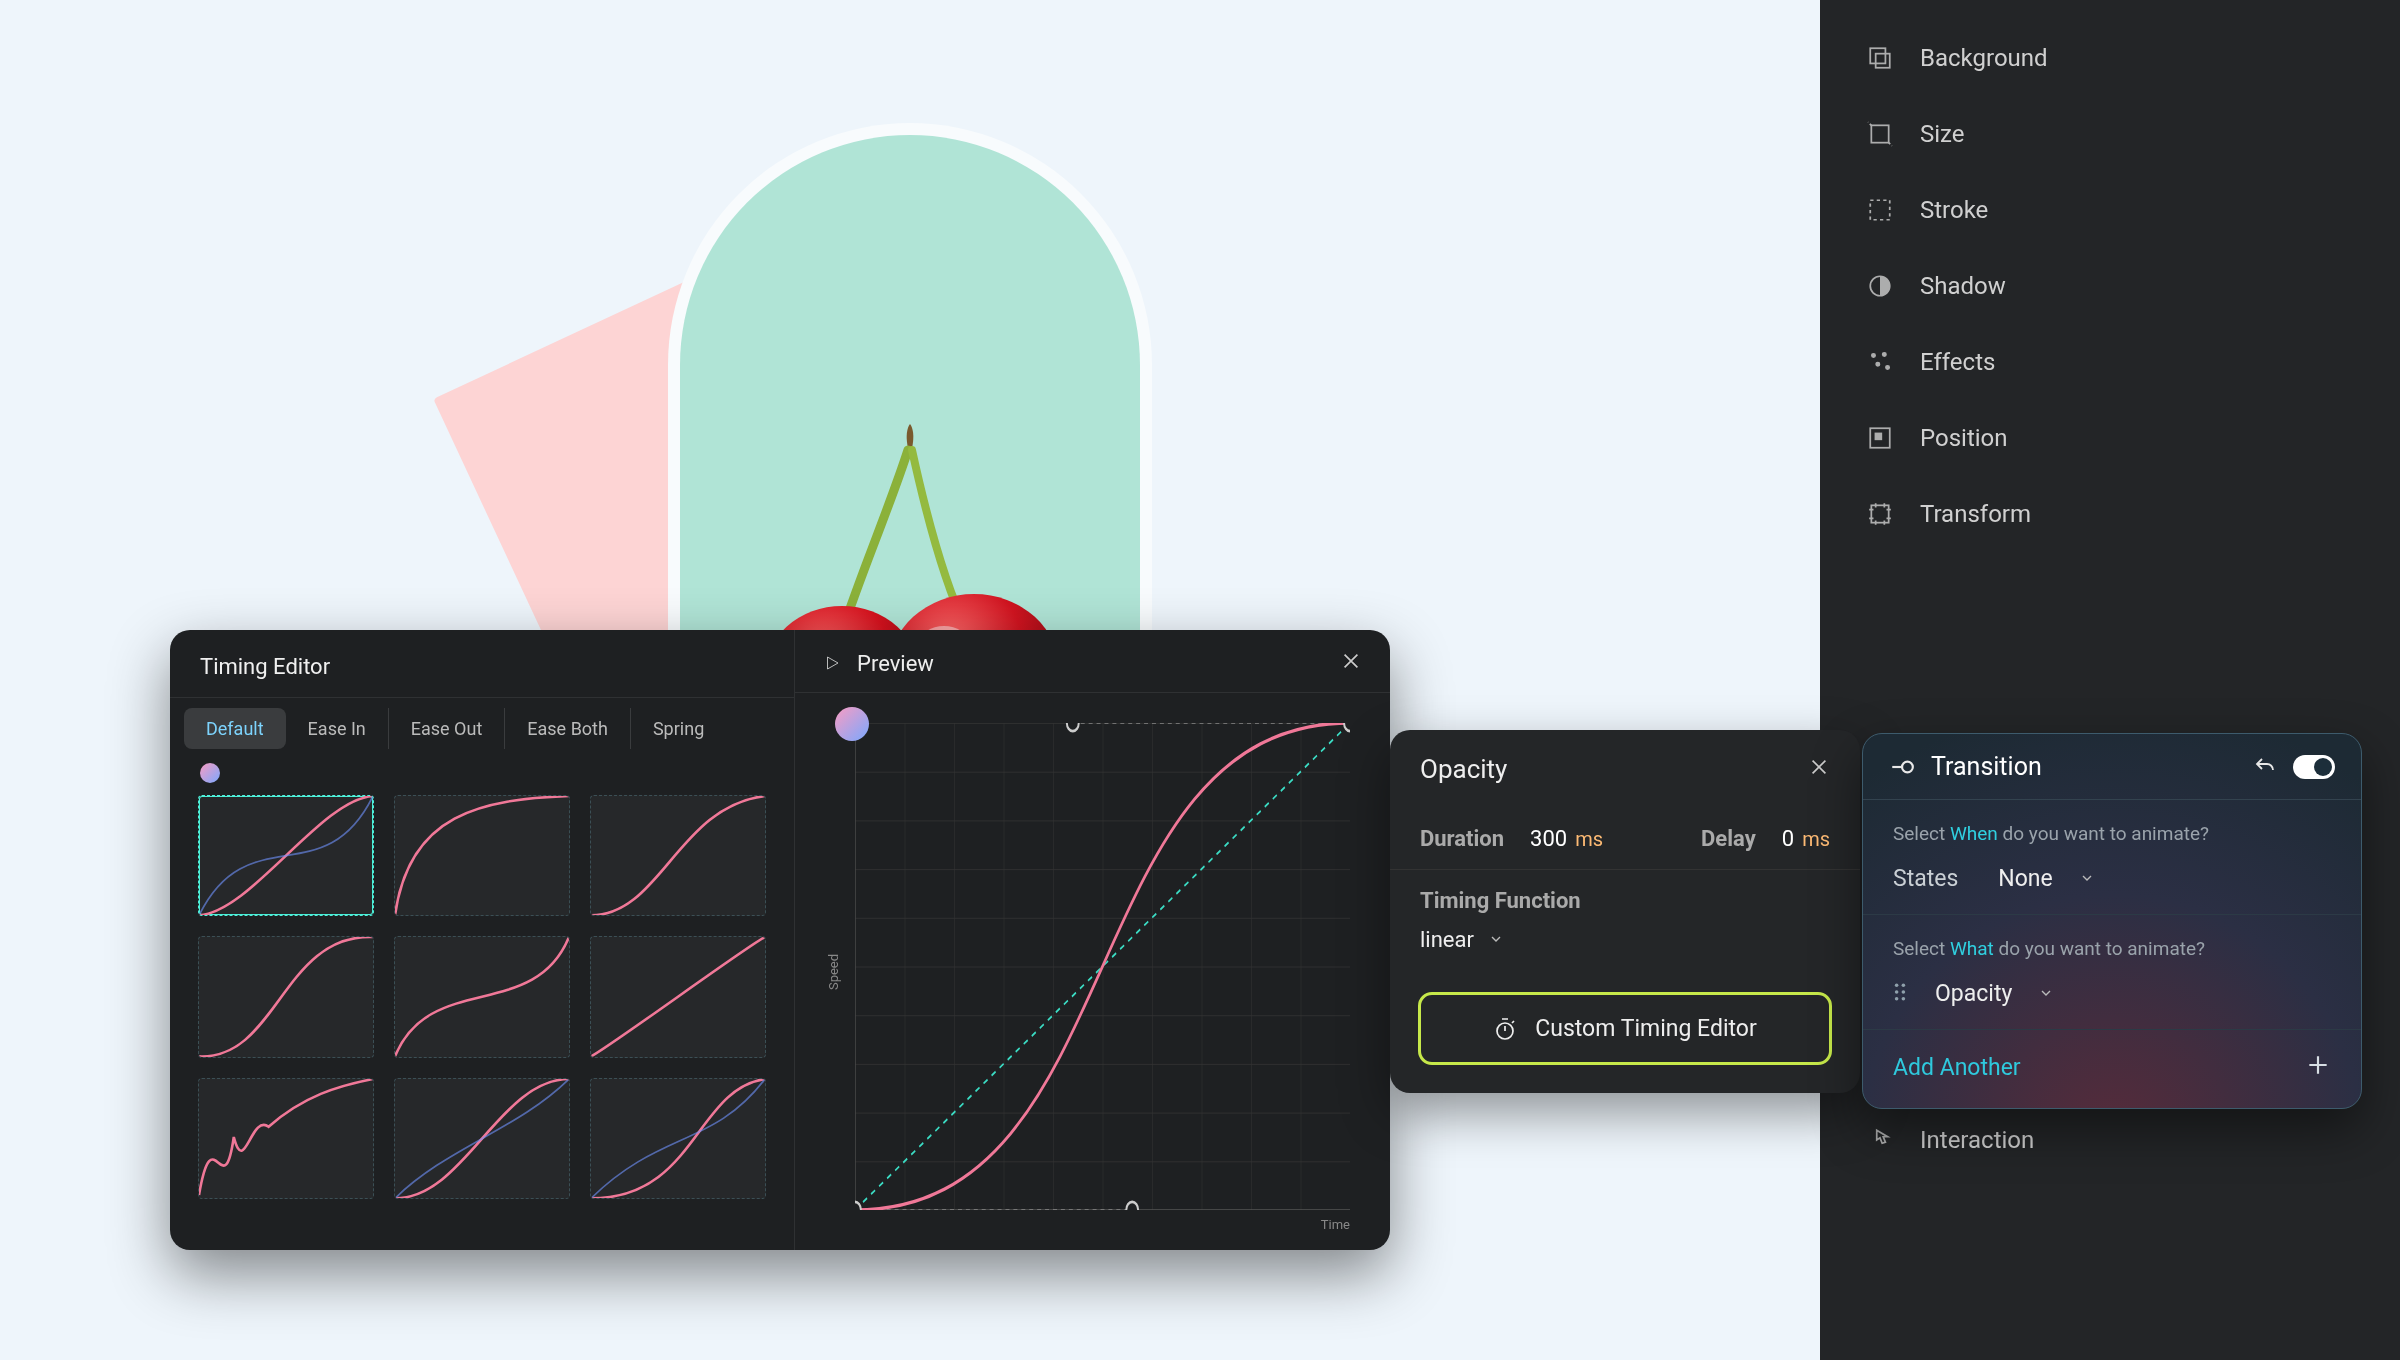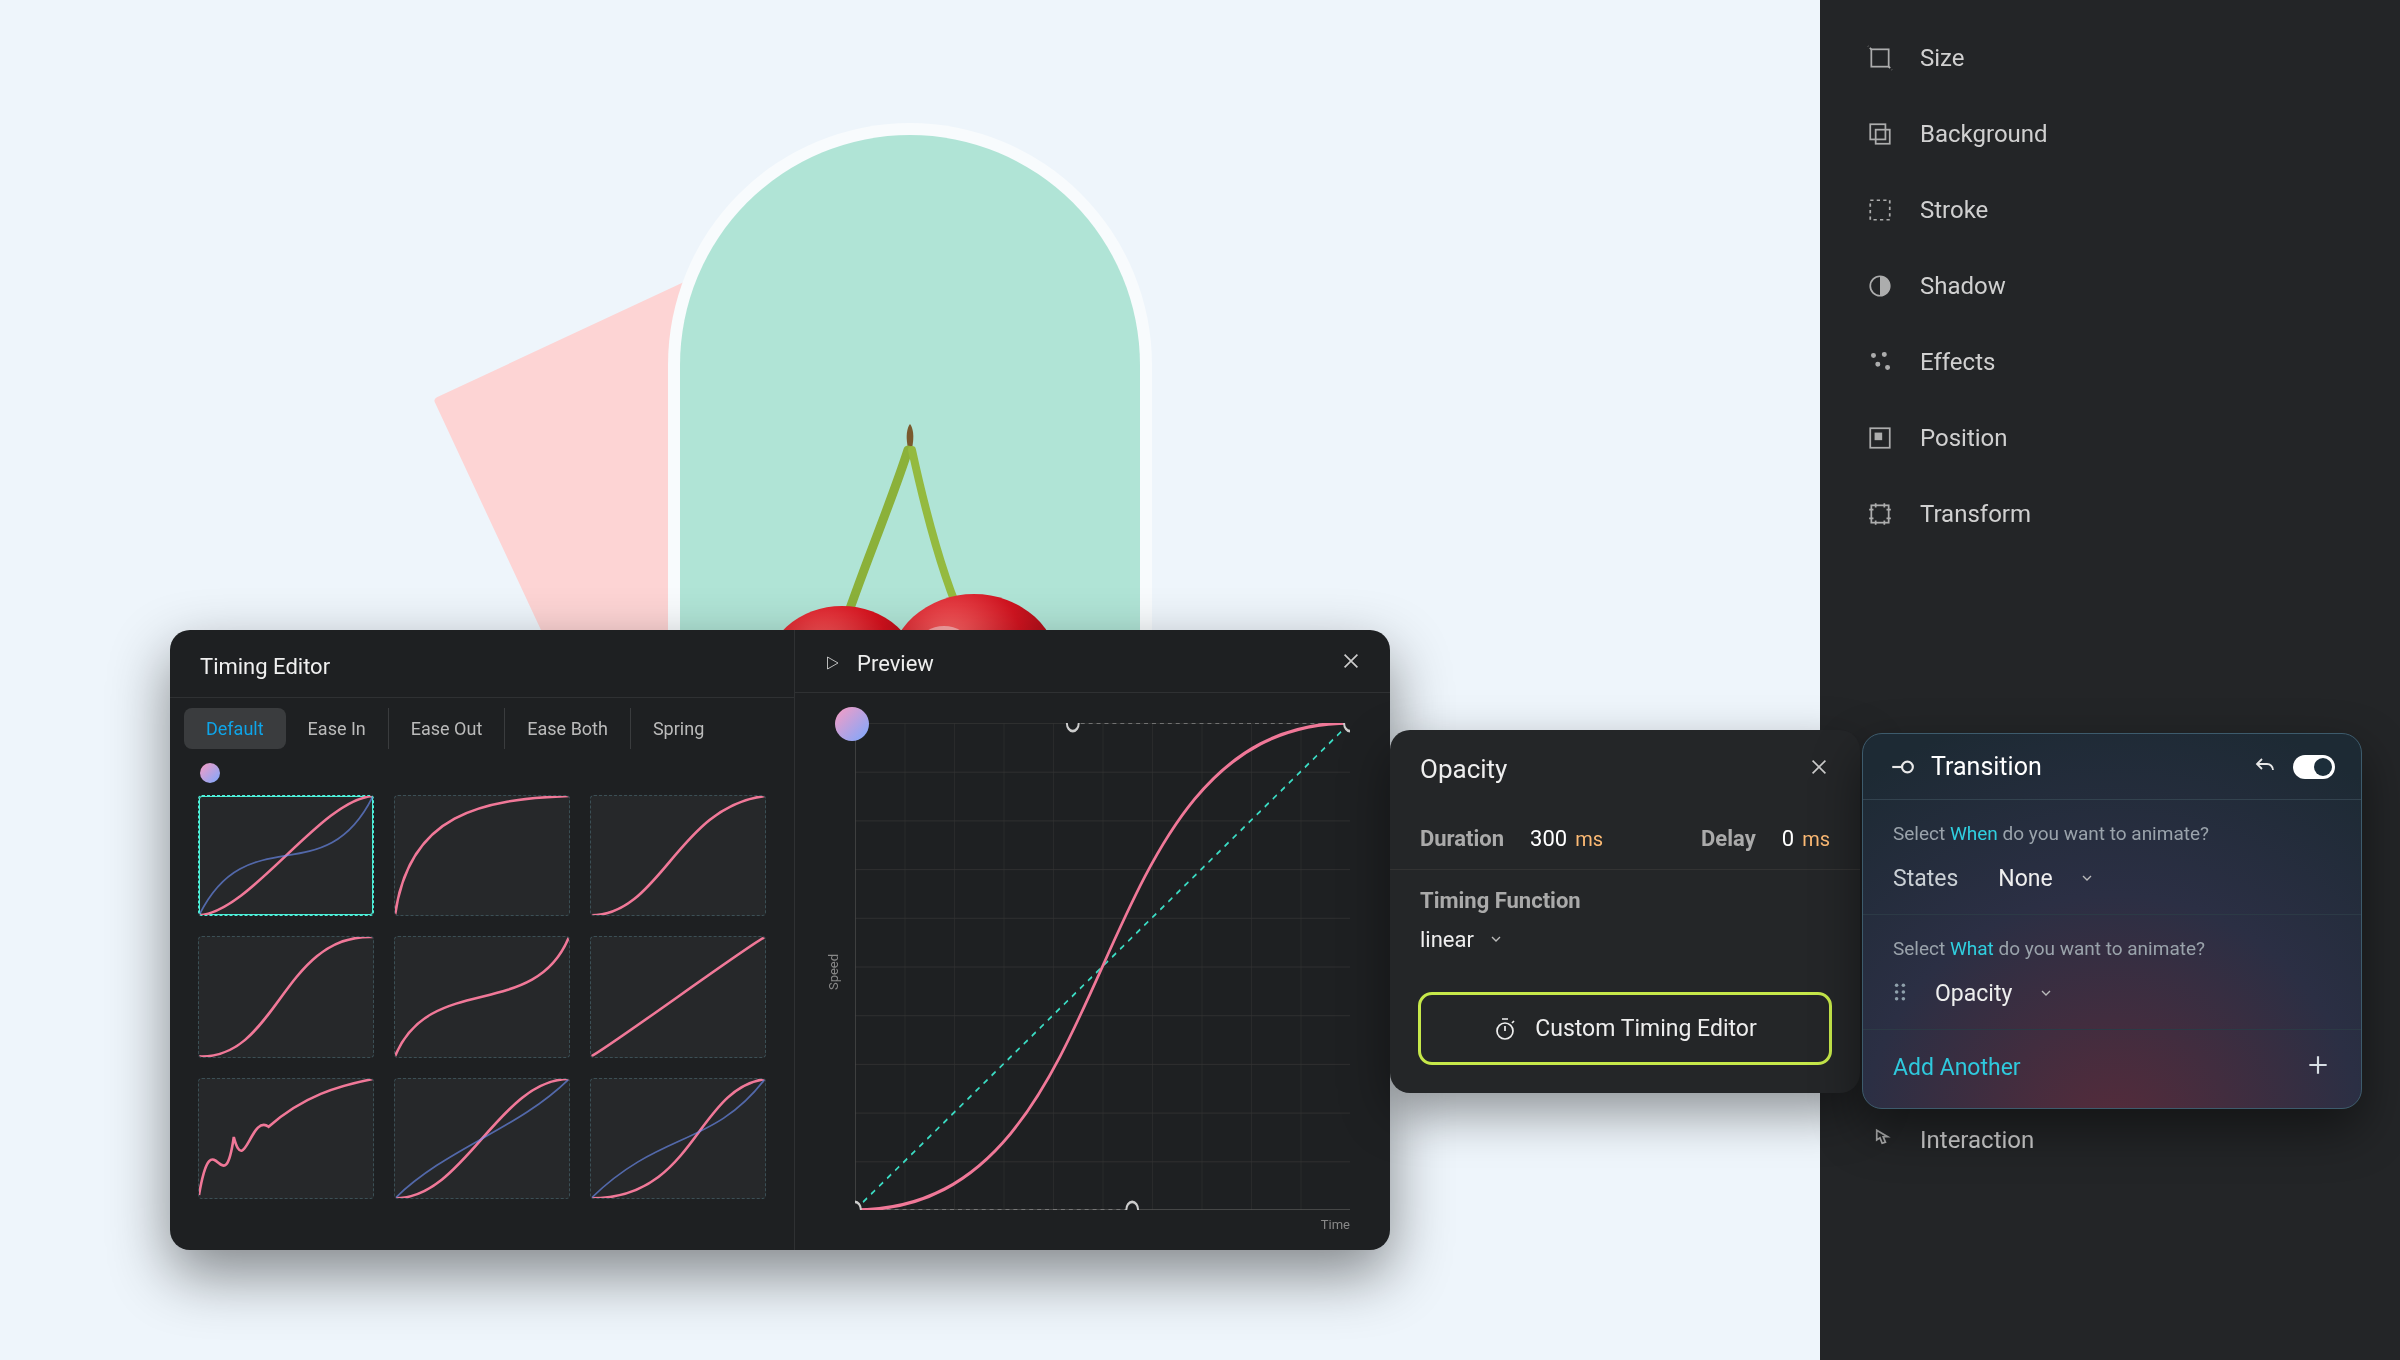--- a/index.html
+++ b/index.html
@@ -21,21 +21,21 @@
 .side-item .icon { width: 28px; height: 28px; opacity: .8; display:flex; align-items:center; justify-content:center; }
 .side-item .icon svg { width:26px; height:26px; stroke:#cfcfcf; fill:none; stroke-width:1.6; }
 
 
 .timing-panel { position: absolute; left: 170px; top: 630px; width: 1220px; height: 620px; background: #1e2022; border-radius: 20px; box-shadow: 0 24px 60px rgba(0,0,0,.45); display: flex; color: #ddd; overflow: hidden; }
 .timing-left { width: 625px; border-right: 1px solid #2f3133; display:flex; flex-direction:column; }
 .timing-header-l { padding: 24px 30px 18px; border-bottom: 1px solid #2f3133; font-size: 22px; font-weight: 400; color: #f0f0f0; }
 .tabs { display: flex; gap: 0; padding: 10px 14px 10px; align-items:center; }
 .tab { padding: 10px 22px; font-size: 18px; color: #bbb; cursor: pointer; border-right:1px solid #3a3c3e;  }
 .tab:last-child{border-right:none;}
-.tab.active { background: #3a3c3e; border-radius: 8px; color: #0ea5e9; border-right:none;text-align:center; }
+.tab.active { background: #3a3c3e; border-radius: 8px; color: #7dd3fc; border-right:none;text-align:center; }
 .sphere-row{ padding: 4px 30px 6px;}
 .gradient-ball { width: 20px; height: 20px; border-radius: 50%; background: linear-gradient(135deg,#f99cc2,#7aa8ff); }
 .gradient-ball.big{ width:34px; height:34px;}
 .preset-grid { padding: 6px 28px 24px; display: grid; grid-template-columns: repeat(3, 1fr); gap: 20px; }
 .preset { aspect-ratio: 1.45/1; background: #26282a; border-radius: 4px; border:1px dashed #3b4f55; position:relative; overflow:hidden; }
 .preset.selected{ border:1px dashed #4cf0d9; box-shadow: inset 0 0 0 1px #4cf0d9; }
 .preset svg{ position:absolute; inset:0; width:100%; height:100%; }
 
 .timing-right { flex: 1; display:flex; flex-direction:column; }
 .timing-header-r { display:flex; align-items:center; justify-content:space-between; padding: 20px 28px 16px; border-bottom:1px solid #2f3133; }
@@ -104,34 +104,34 @@
       <ellipse cx="86" cy="244" rx="22" ry="15" fill="#ffffff" opacity=".45"></ellipse>
       <ellipse cx="214" cy="236" rx="24" ry="16" fill="#ffffff" opacity=".45"></ellipse>
     </svg>
   </div>
 </div>
 
 <div class="sidebar">
   <div class="side-item">
     <span class="icon">
         <svg viewBox="0 0 24 24">
+          <rect x="3" y="3" width="14" height="14"></rect>
+          <rect x="8" y="8" width="13" height="13"></rect>
+        </svg>
+      </span>
+    <span>Background</span>
+  </div>
+  <div class="side-item">
+    <span class="icon">
+        <svg viewBox="0 0 24 24">
           <rect x="4" y="4" width="16" height="16"></rect>
           <path d="M4 4 L1 1 M20 20 L23 23" stroke-dasharray="2 2"></path>
         </svg>
       </span>
     <span>Size</span>
-  </div>
-  <div class="side-item">
-    <span class="icon">
-        <svg viewBox="0 0 24 24">
-          <rect x="3" y="3" width="14" height="14"></rect>
-          <rect x="8" y="8" width="13" height="13"></rect>
-        </svg>
-      </span>
-    <span>Background</span>
   </div>
   <div class="side-item">
     <span class="icon">
         <svg viewBox="0 0 24 24">
           <rect x="3" y="3" width="18" height="18" stroke-dasharray="3 3"></rect>
         </svg>
       </span>
     <span>Stroke</span>
   </div>
   <div class="side-item">

